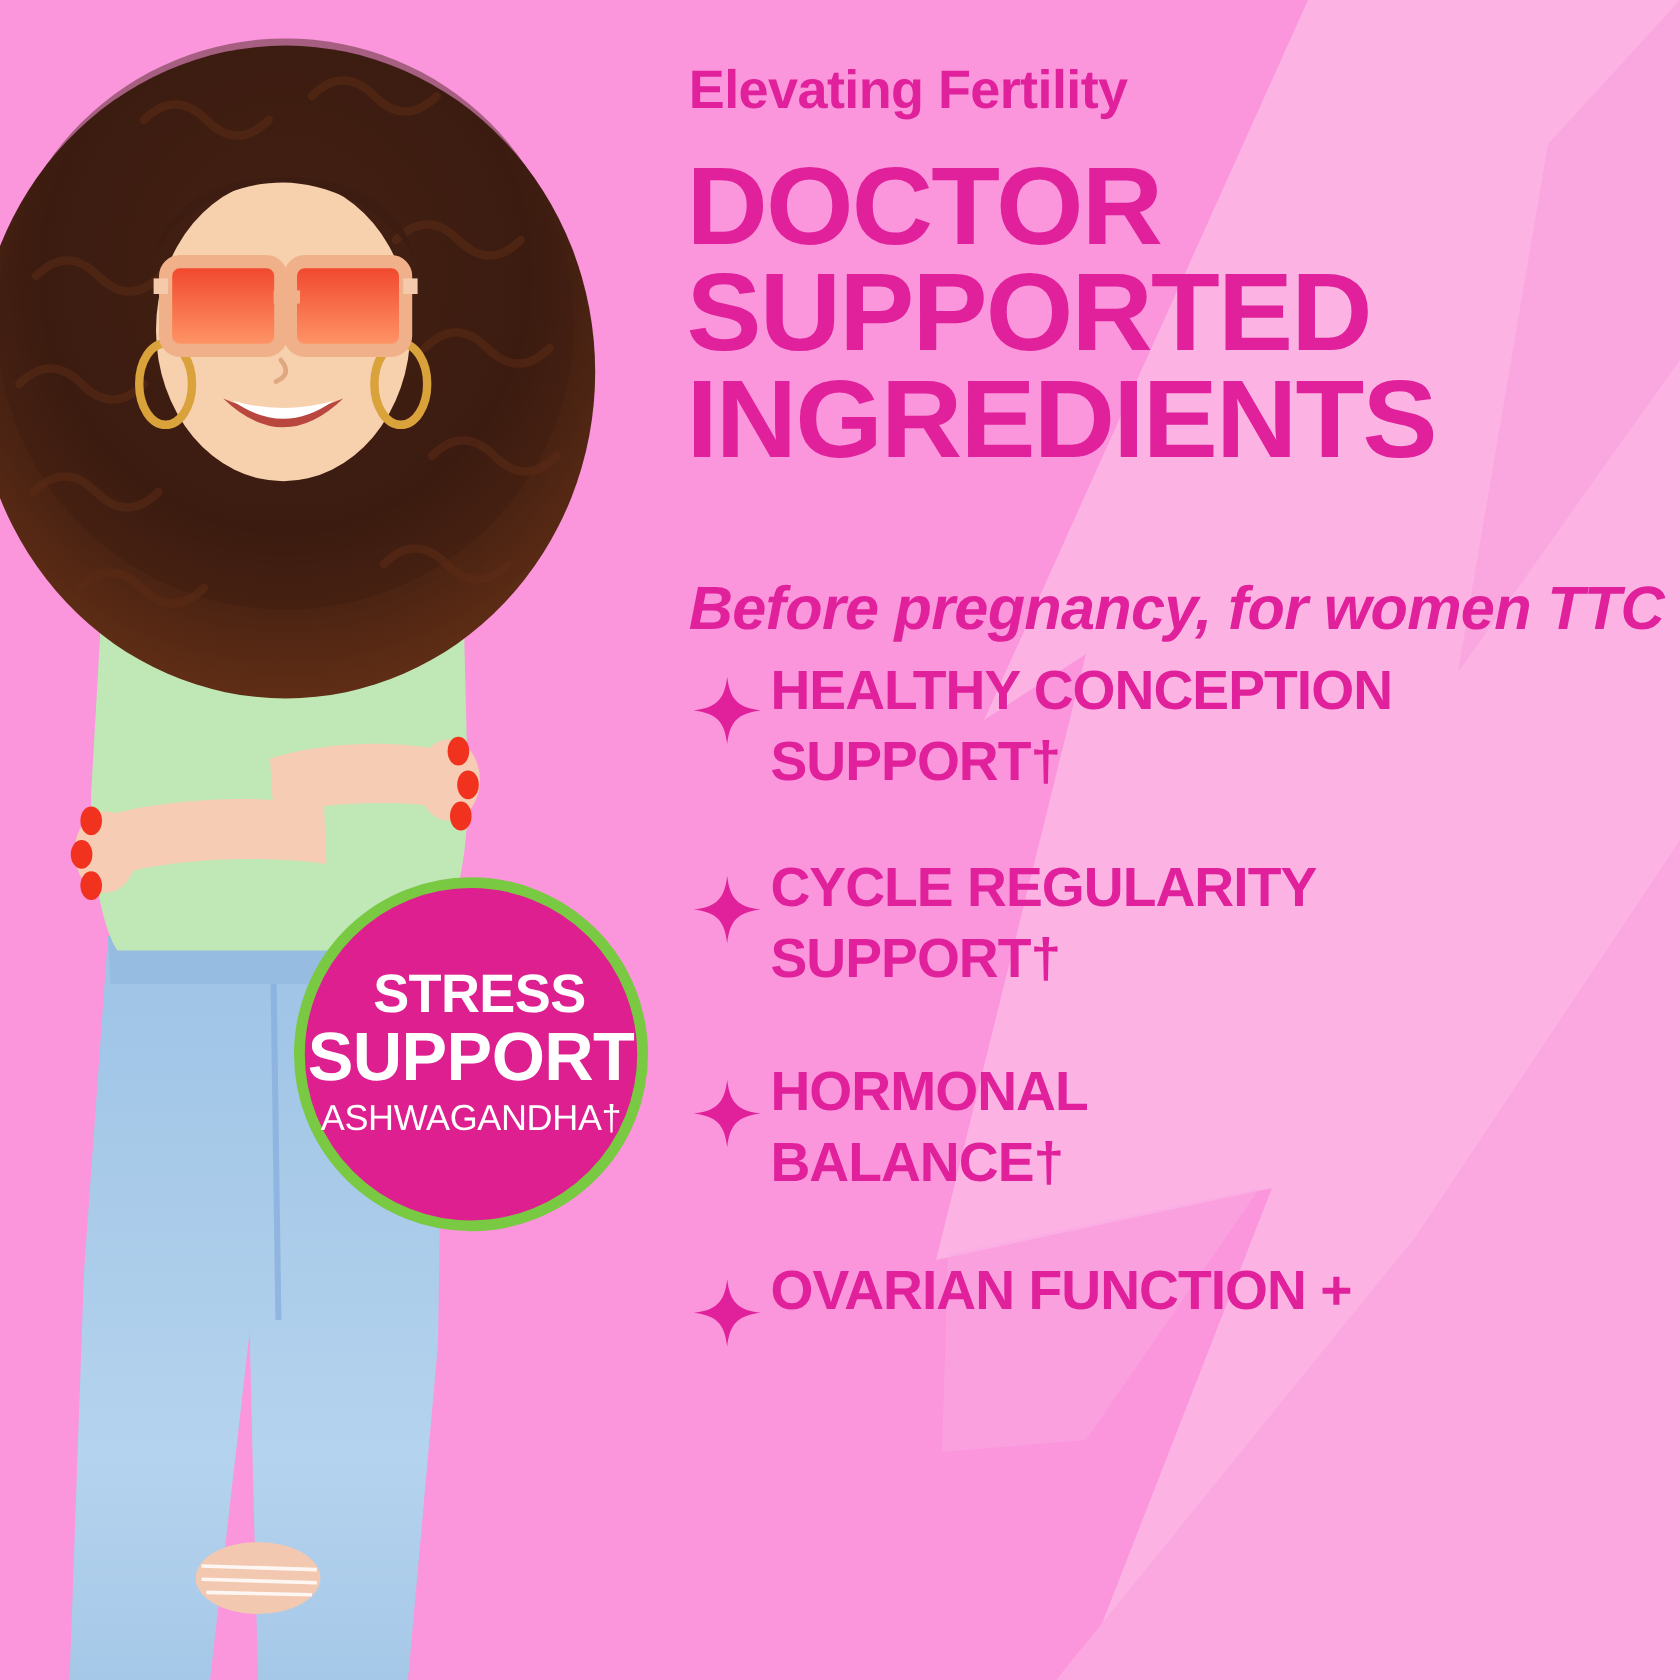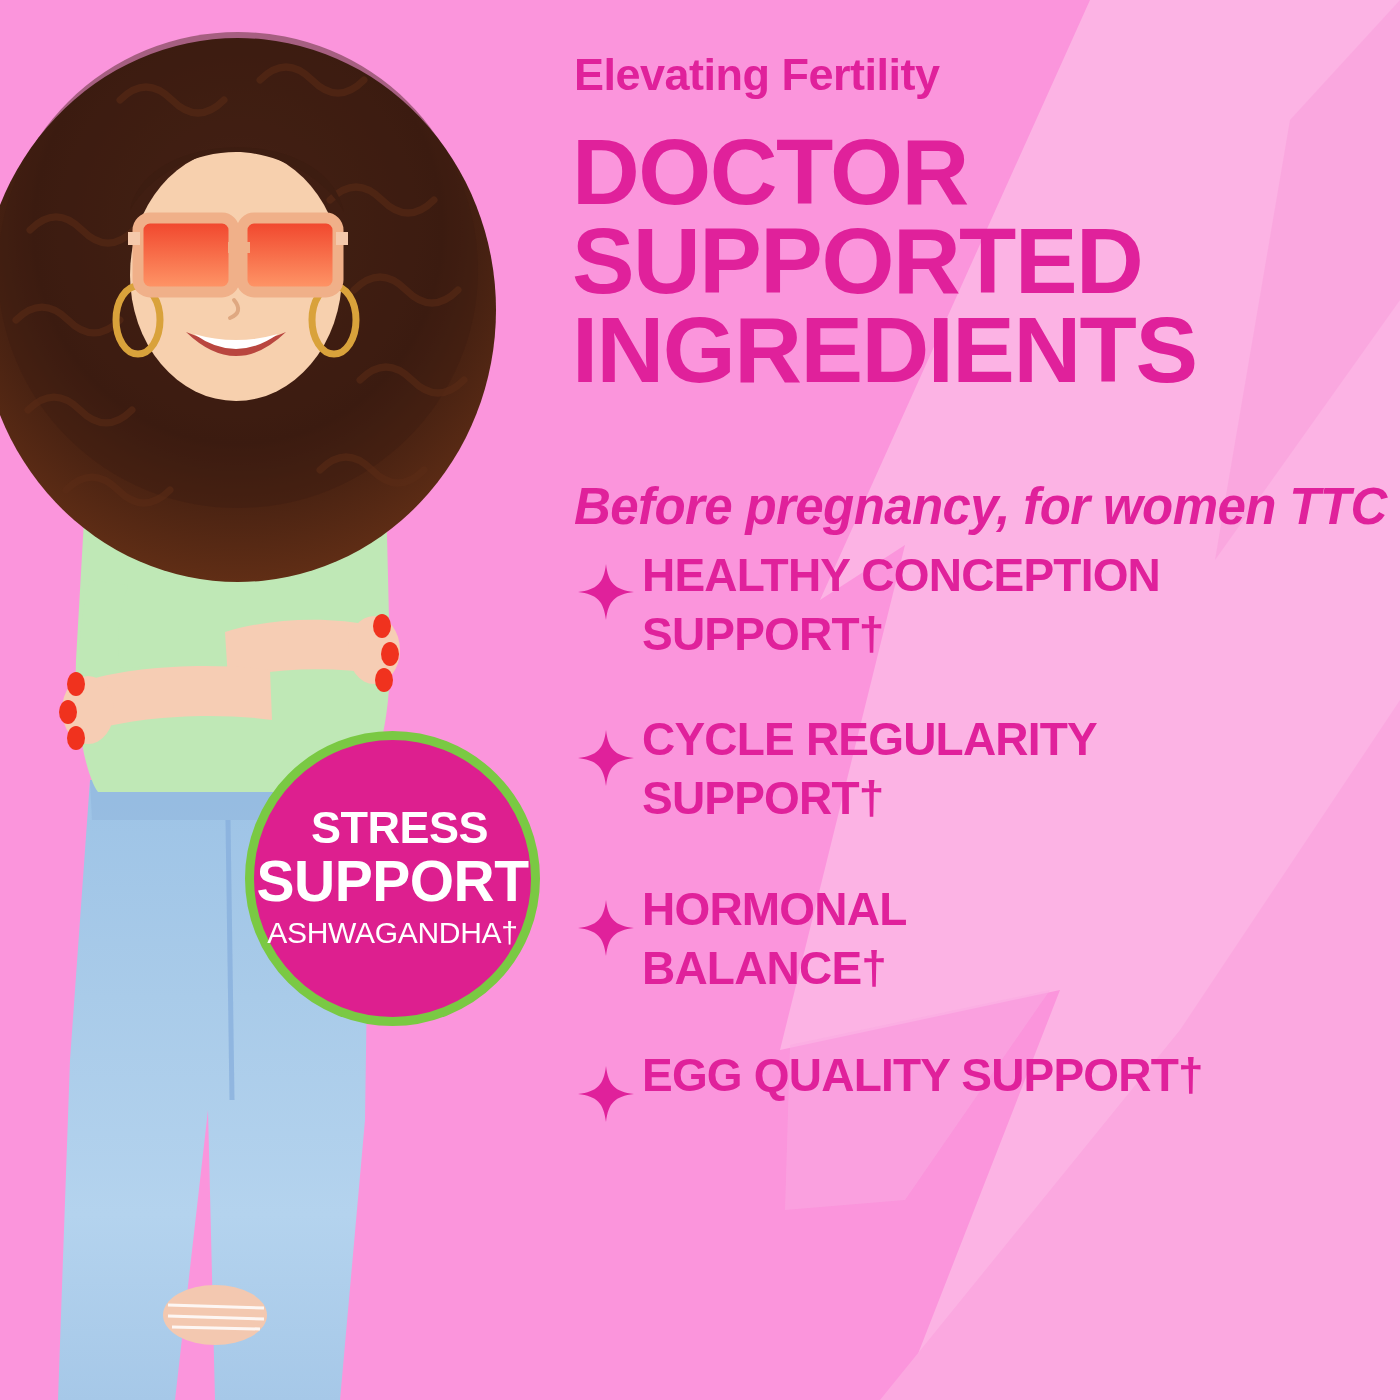--- a/index.html
+++ b/index.html
@@ -236,21 +236,21 @@
         </span>
       </div>
 
       <div class="benefit b4">
         <span class="spark">
           <svg viewBox="0 0 100 100">
               <path d="M50 0 C54 34 66 46 100 50 C66 54 54 66 50 100 C46 66 34 54 0 50 C34 46 46 34 50 0 Z" fill="#e0219b"></path>
             </svg>
         </span>
         <span class="benefit-text">
-          <span class="l2">EGG QUALITY SUPPORT†</span>
+          <span class="l1">OVARIAN FUNCTION +</span>
         </span>
       </div>
 
     </div>
   </div>
 
   <div class="badge">
     <div class="badge-l1">STRESS</div>
     <div class="badge-l2">SUPPORT</div>
     <div class="badge-l3">ASHWAGANDHA†</div>

